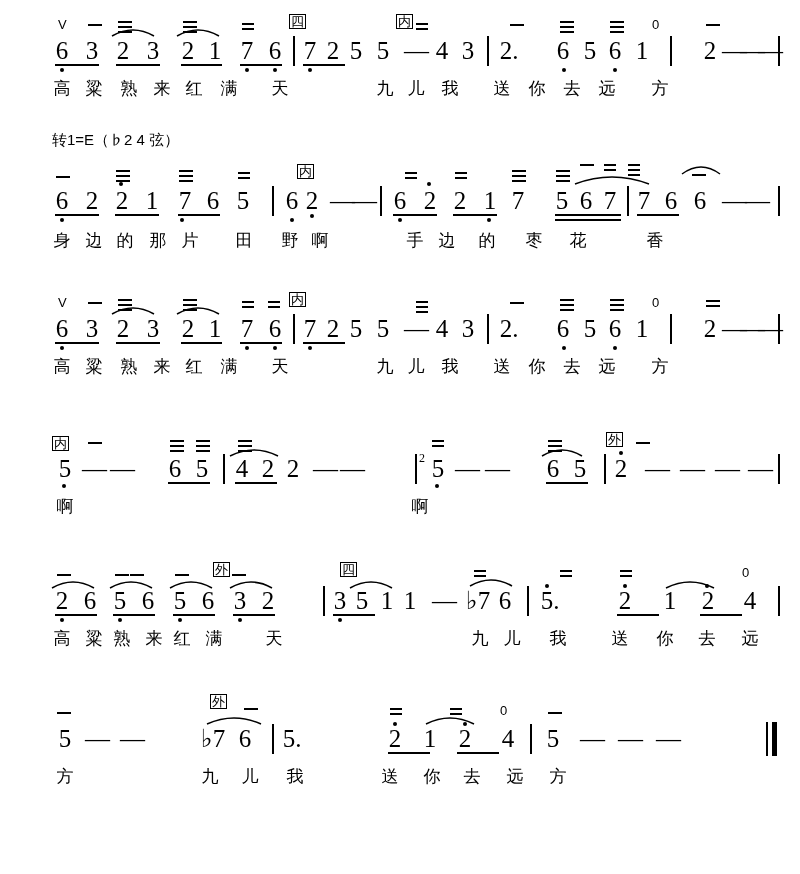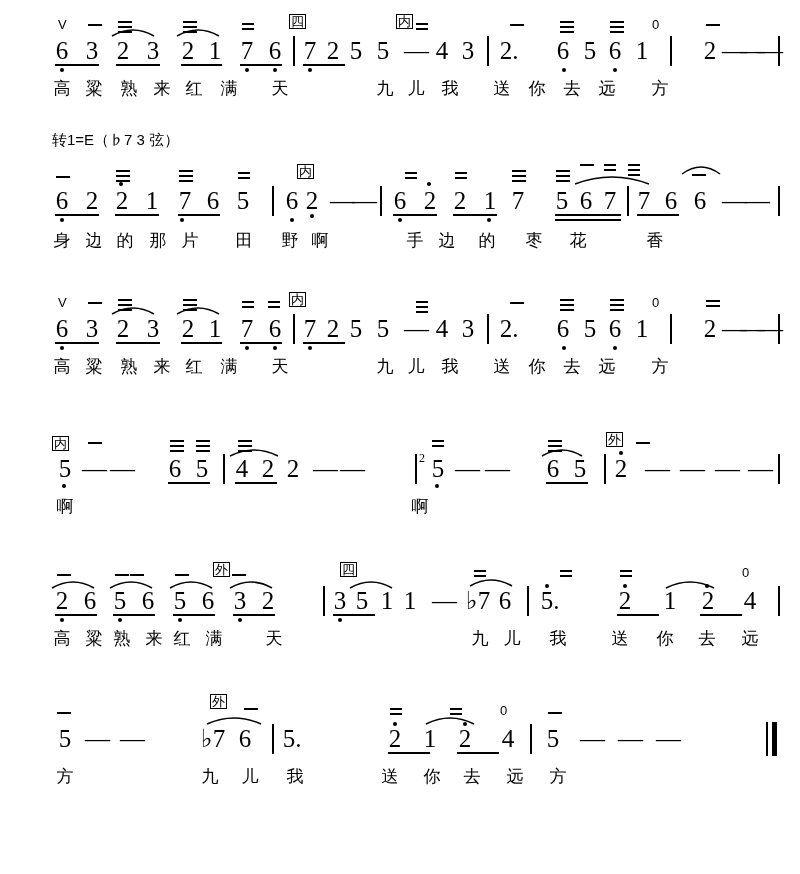--- a/index.html
+++ b/index.html
@@ -276,21 +276,21 @@
     <div class="lyric" style="left:440px;top:80px;width:20px;">我</div>
     <div class="lyric" style="left:492px;top:80px;width:20px;">送</div>
     <div class="lyric" style="left:527px;top:80px;width:20px;">你</div>
     <div class="lyric" style="left:562px;top:80px;width:20px;">去</div>
     <div class="lyric" style="left:597px;top:80px;width:20px;">远</div>
     <div class="lyric" style="left:650px;top:80px;width:20px;">方</div>
   </div>
 
   <div class="system" style="position:absolute;left:0;top:120px;width:800px;height:130px;">
 
-    <div class="keychange" style="left:52px;top:12px;">转1=E（♭7 3 弦）</div>
+    <div class="keychange" style="left:52px;top:12px;">转1=E（♭2 4 弦）</div>
 
     <div class="fingerline" style="left:56px;top:56px;width:14px;"></div>
     <div class="fingerline" style="left:116px;top:50px;width:14px;"></div>
     <div class="fingerline" style="left:116px;top:55px;width:14px;"></div>
     <div class="fingerline" style="left:116px;top:60px;width:14px;"></div>
     <div class="fingerline" style="left:179px;top:50px;width:14px;"></div>
     <div class="fingerline" style="left:179px;top:55px;width:14px;"></div>
     <div class="fingerline" style="left:179px;top:60px;width:14px;"></div>
     <div class="fingerline" style="left:238px;top:52px;width:12px;"></div>
     <div class="fingerline" style="left:238px;top:57px;width:12px;"></div>

